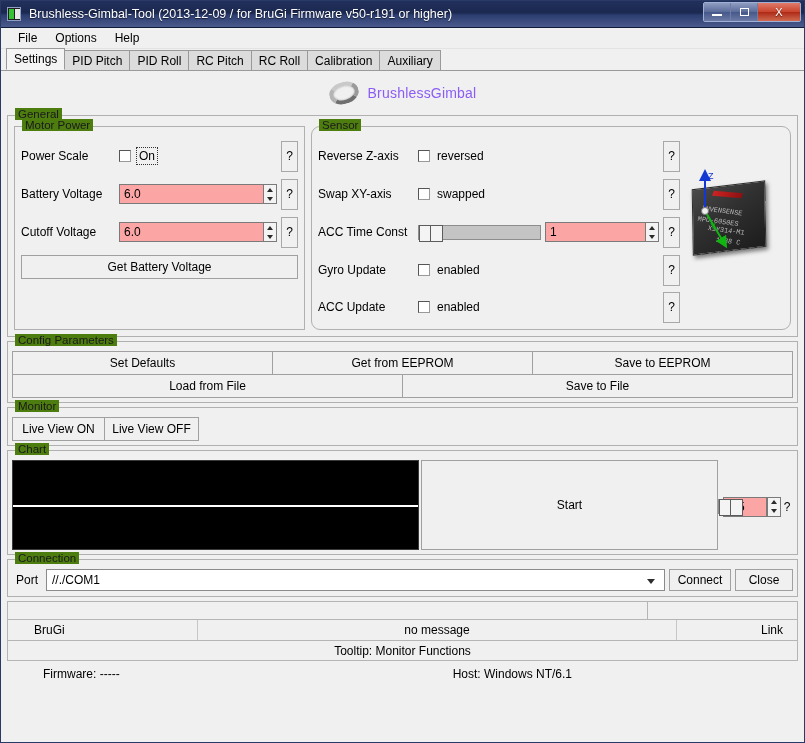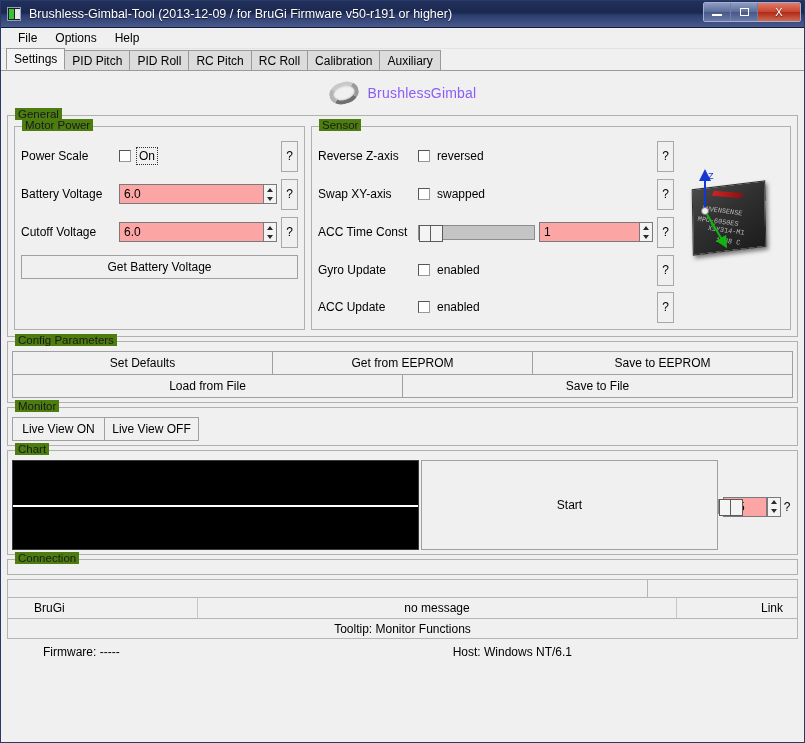--- a/index.html
+++ b/index.html
@@ -470,21 +470,21 @@
             <div class="spinner">
               <span class="spin-arrow up"></span>
               <span class="spin-arrow down"></span>
             </div>
             <div class="helpbtn">?</div>
           </div>
 
           <div class="btn" style="margin-top:4px;">Get Battery Voltage</div>
         </div>
 
-        <div class="group" style="flex:1 1 auto; margin:0; padding:10px 8px 4px 6px; position:relative;">
+        <div class="group" style="flex:1 1 auto; margin:0; padding:10px 2px 4px 6px; position:relative;border-radius:9px;">
           <span class="legend">Sensor</span>
 
           <div class="field-row" style="height:38px;">
             <span class="field-label sn-label">Reverse Z-axis</span>
             <span class="checkbox"></span>
             <span class="cb-text">reversed</span>
             <span style="flex:1 1 auto"></span>
             <div class="helpbtn" style="margin-right:108px;">?</div>
           </div>
 
@@ -592,20 +592,29 @@
               <span class="spin-arrow down"></span>
             </div>
             <div style="width:12px; text-align:center; font-size:12px;">?</div>
           </div>
         </div>
       </div>
     </div>
 
     <div class="group" style="padding:9px 4px 5px 4px;">
       <span class="legend">Connection</span>
+      <div style="display:flex; align-items:center; gap:4px;">
+        <span style="font-size:12px; padding:0 4px;">Port</span>
+        <div class="combo">
+          <span>//./COM1</span>
+          <span class="combo-arrow"></span>
+        </div>
+        <div class="btn" style="width:62px; height:22px;">Connect</div>
+        <div class="btn" style="width:58px; height:22px;">Close</div>
+      </div>
     </div>
 
     <div class="progress-band">
       <div class="progress-left"></div>
       <div class="progress-right"></div>
     </div>
 
     <div class="statusband" style="margin:0 2px;">
       <div class="status-cell" style="flex:0 0 190px; padding-left:26px;">BruGi</div>
       <div class="status-cell" style="flex:1 1 auto; justify-content:center;">no message</div>

